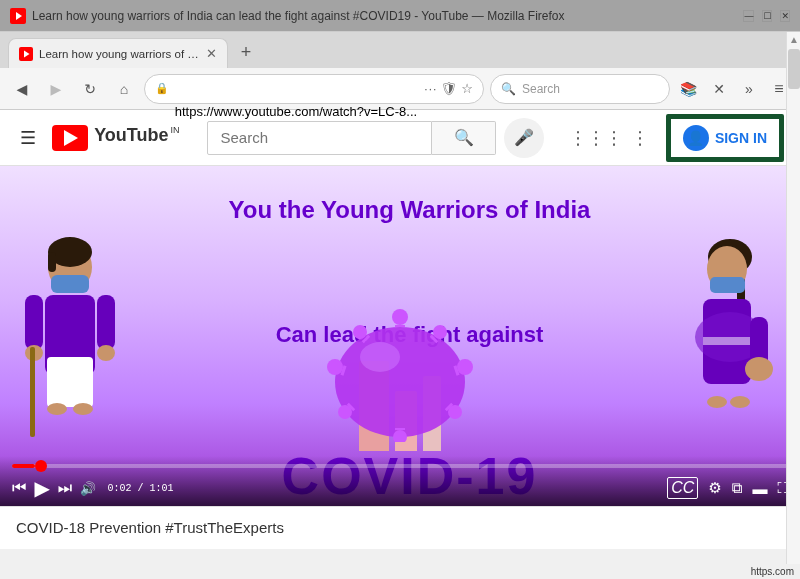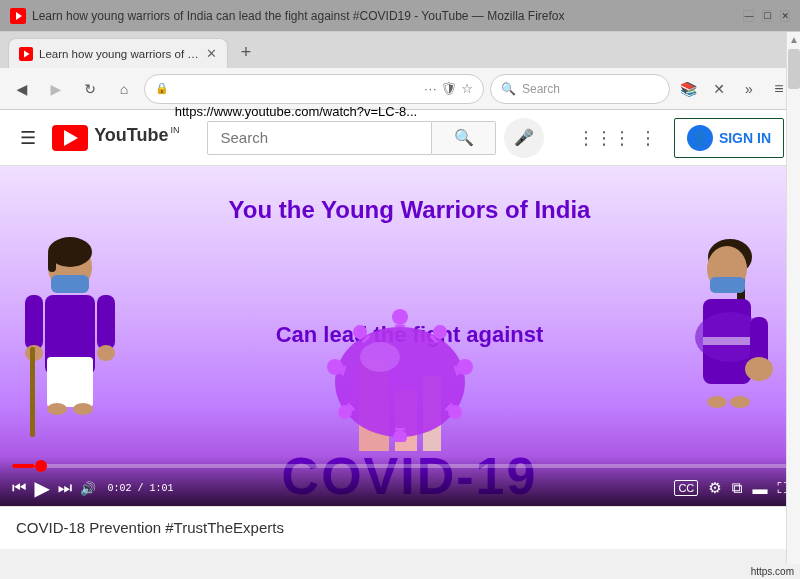--- a/index.html
+++ b/index.html
@@ -179,21 +179,21 @@
     .yt-header-icons {
       display: flex; align-items: center; gap: 8px; margin-left: auto;
     }
     .yt-header-icon {
       width: 36px; height: 36px;
       display: flex; align-items: center; justify-content: center;
       border-radius: 50%; cursor: pointer; font-size: 18px; color: #555;
     }
     .yt-sign-in-btn {
       display: flex; align-items: center; gap: 6px;
-      border: 1px solid #14532d;
+      border: 5px solid #14532d;
       border-radius: 2px;
       padding: 6px 12px;
       color: #1a73e8;
       font-size: 14px;
       font-weight: bold;
       cursor: pointer;
       background: white;
     }
     .yt-sign-in-avatar {
       width: 26px; height: 26px;
@@ -537,21 +537,21 @@
       <div class="progress-dot"></div>
     </div>
     <div class="controls-row">
       <button class="ctrl-btn">⏮</button>
       <button class="ctrl-btn" style="font-size:20px;">▶</button>
       <button class="ctrl-btn">⏭</button>
       <button class="ctrl-btn small">🔊</button>
       <span class="time-display">0:02 / 1:01</span>
       <div class="ctrl-spacer"></div>
       <div class="ctrl-right">
-        <span class="ctrl-icon" style="font-size:11px;border:1px solid white;padding:1px 3px;border-radius:2px;">CC</span>
+        <span class="ctrl-icon" style="font-size:16px;border:1px solid white;padding:1px 3px;border-radius:2px;font-style:italic;">CC</span>
         <span class="ctrl-icon">⚙</span>
         <span class="ctrl-icon">⧉</span>
         <span class="ctrl-icon">▬</span>
         <span class="ctrl-icon">⛶</span>
       </div>
     </div>
   </div>
 </div>
 
 <div class="video-info">

